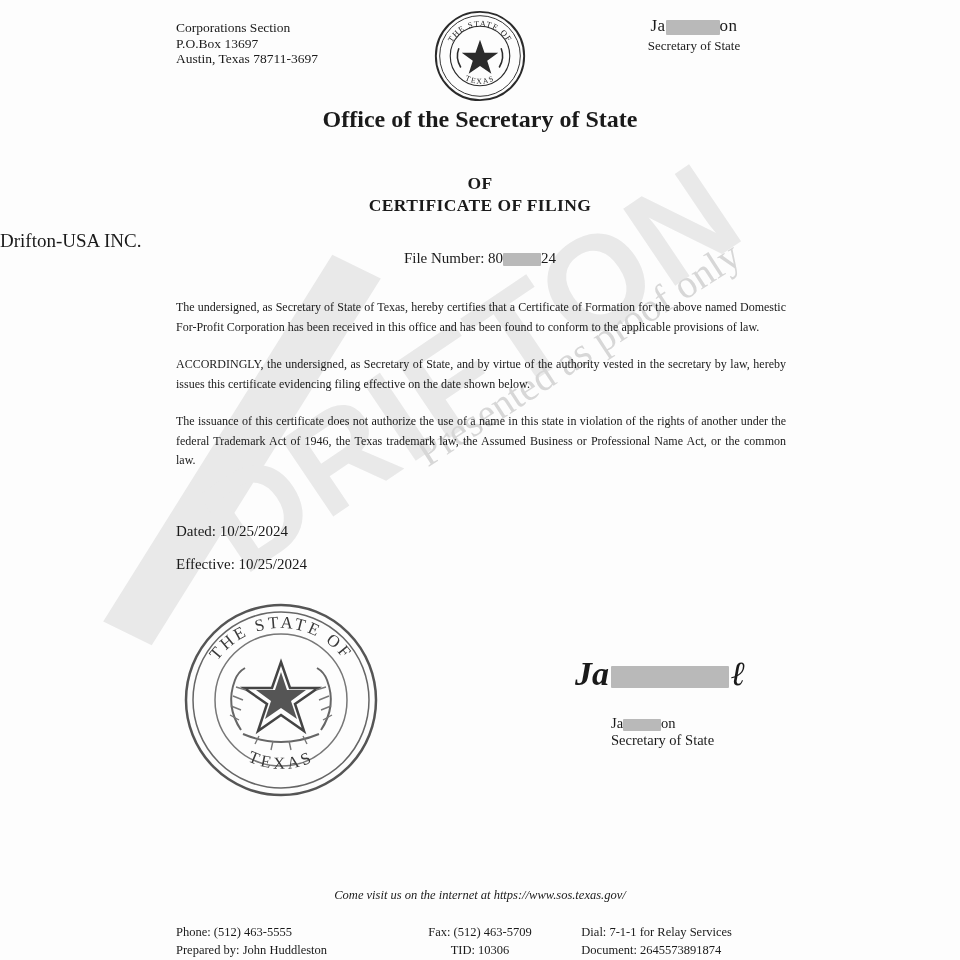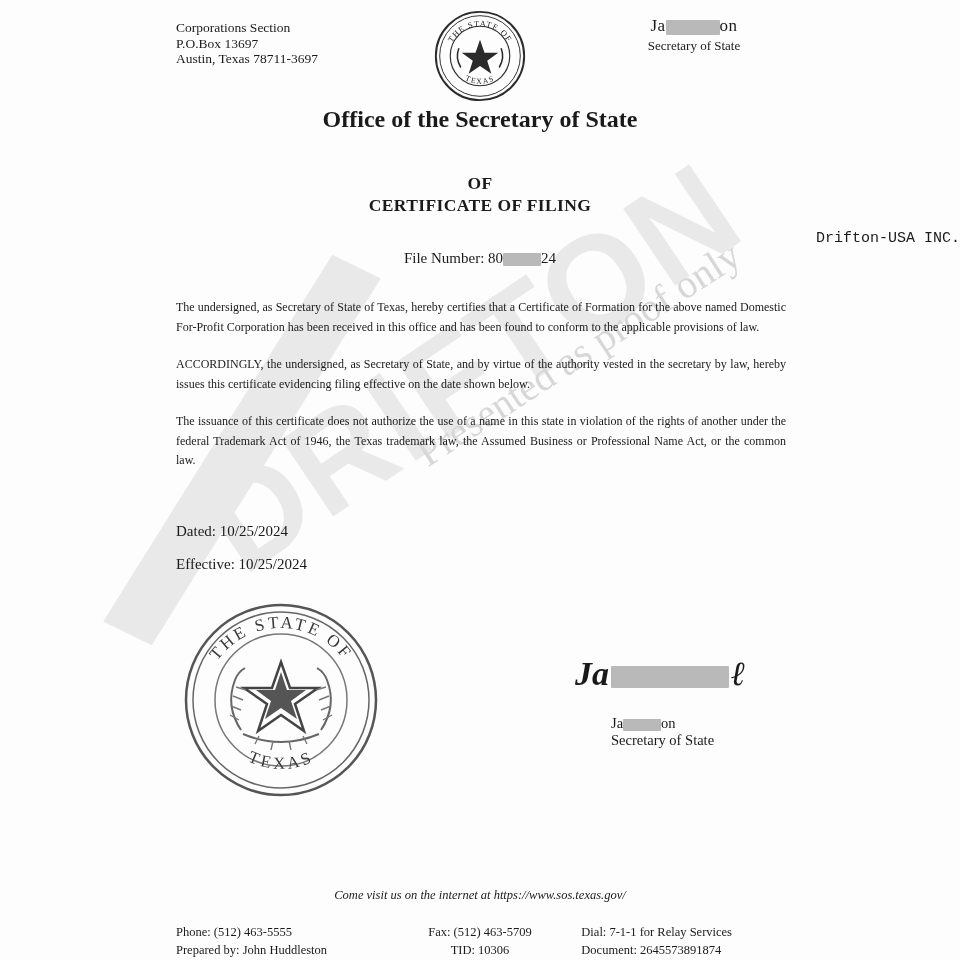--- a/index.html
+++ b/index.html
@@ -123,23 +123,22 @@
     text-align: center;
     font-size: 17.5px;
     font-weight: bold;
     letter-spacing: 0.4px;
     line-height: 22px;
   }
   .entity-name {
     position: absolute;
     top: 230px;
     width: 100%;
-    text-align: right;
-    font-size: 15px;
-    font-family: Liberation Mono, monospace;
+    text-align: left;
+    font-size: 19px;
   }
   .file-number {
     position: absolute;
     top: 250px;
     width: 100%;
     text-align: center;
     font-size: 15px;
   }
   
   .body-block {

